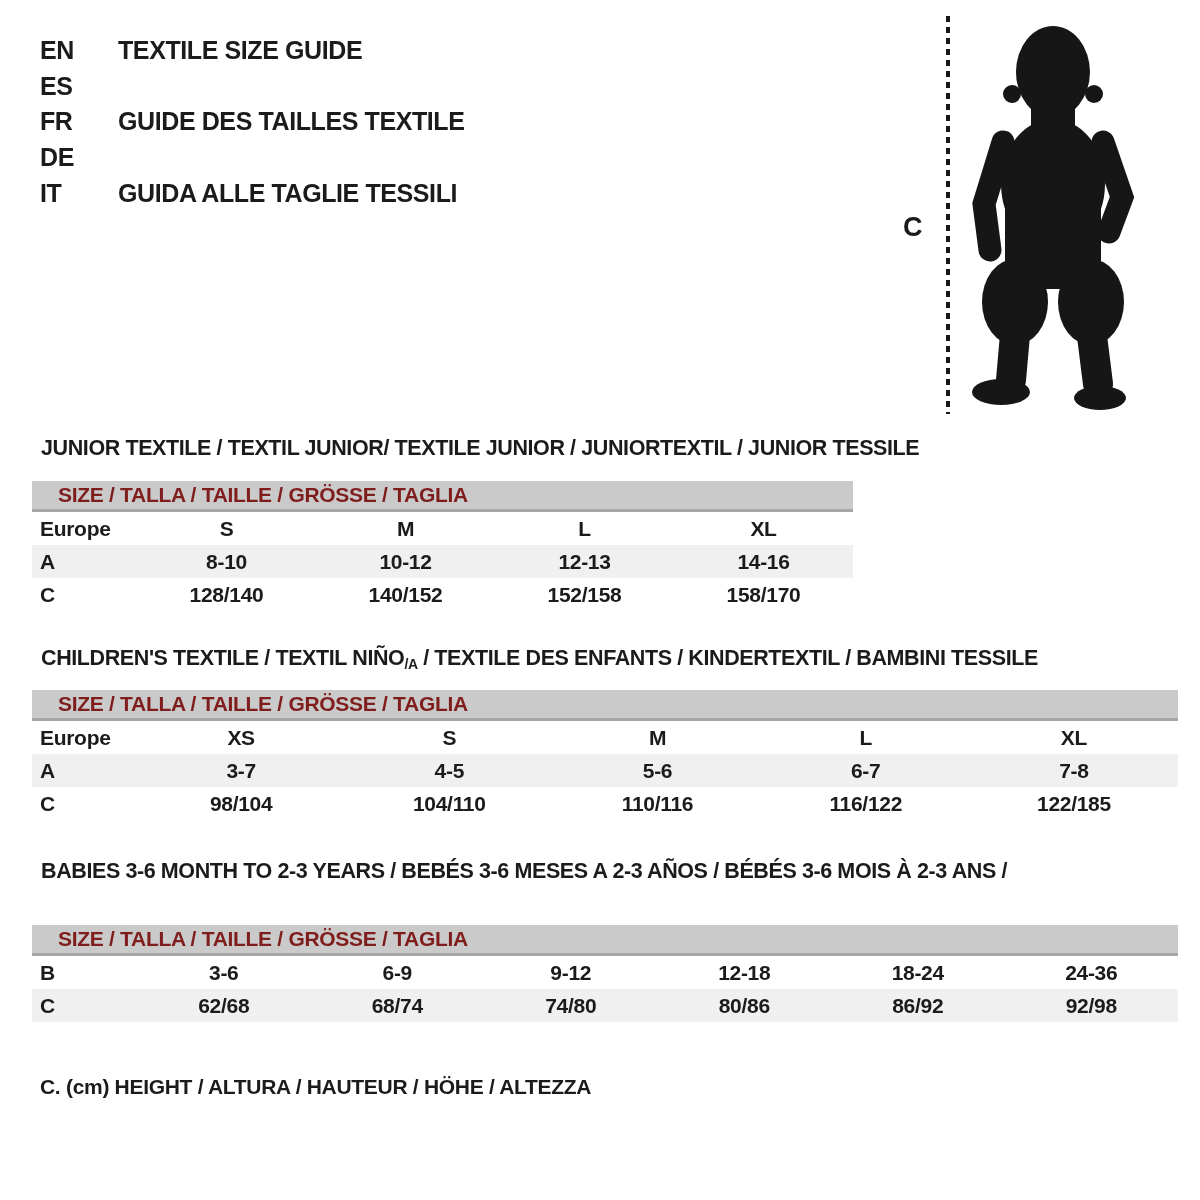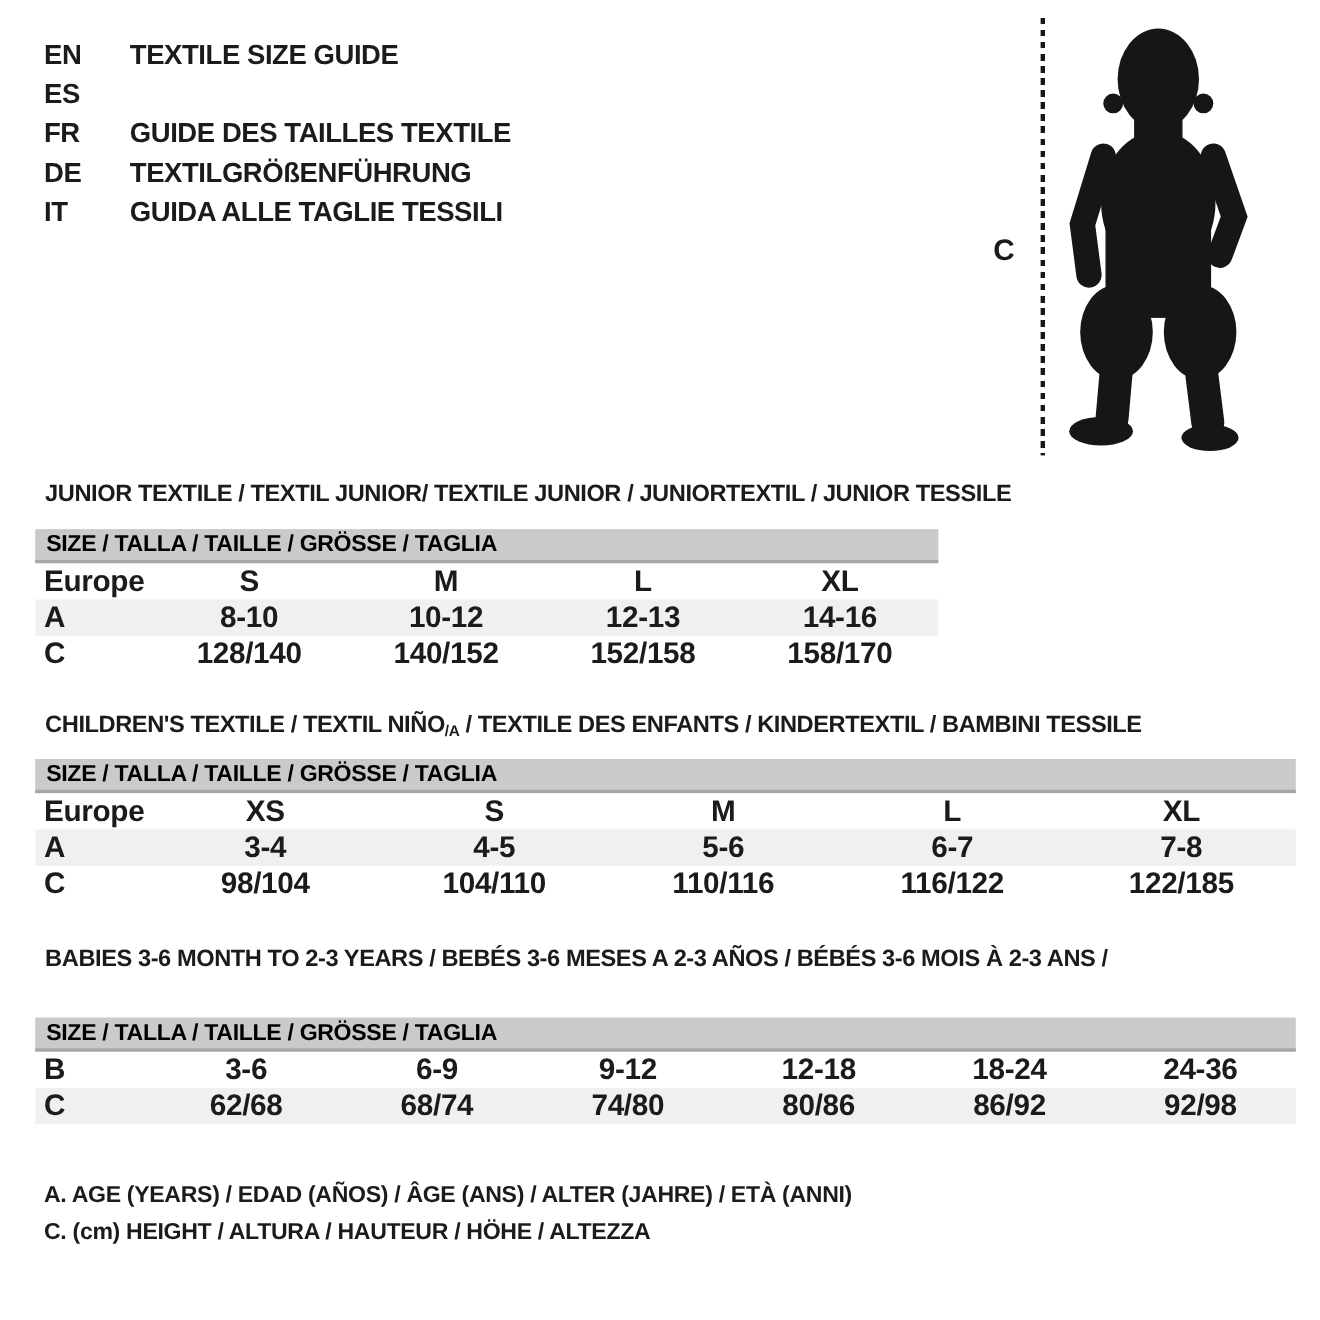--- a/index.html
+++ b/index.html
@@ -26,23 +26,23 @@
   .t-babies{top:854px;line-height:32px;}
   .t-babies .tline{display:block;}
   .subsize{font-size:14px;vertical-align:-4px;}
   
   .table{position:absolute;left:32px;}
   .junior-table{top:481px;width:821px;}
   .children-table{top:690px;width:1146px;}
   .babies-table{top:925px;width:1146px;}
   .band{
     height:28px;line-height:28px;background:#cacaca;border-bottom:3px solid #a6a6a6;
-    padding-left:10px;font-size:21px;letter-spacing:-0.3px;color:#000000;
+    padding-left:26px;font-size:21px;letter-spacing:-0.3px;color:#7f1d1d;
   }
-  .trow{display:flex;align-items:center;height:33px;font-size:27px;letter-spacing:-0.3px;}
+  .trow{display:flex;align-items:center;height:33px;font-size:21px;letter-spacing:-0.3px;}
   .trow.striped{background:#f0f0f0;}
   .rlabel{width:105px;padding-left:8px;box-sizing:border-box;}
   .cell{flex:1;text-align:center;}
   
   .legend{position:absolute;left:40px;top:1076px;}
   .legend p{margin:0 0 11px 0;font-size:21px;line-height:21.5px;letter-spacing:-0.3px;}
 </style>
 </head>
 <body>
 
@@ -55,21 +55,20 @@
     </div>
     <div class="lang-row">
       <span class="lang-code">ES</span>
     </div>
     <div class="lang-row">
       <span class="lang-code">FR</span>
       <span class="lang-label">GUIDE DES TAILLES TEXTILE</span>
     </div>
     <div class="lang-row">
       <span class="lang-code">DE</span>
-      <span class="lang-label">TEXTILGRÖßENFÜHRUNG</span>
     </div>
     <div class="lang-row">
       <span class="lang-code">IT</span>
       <span class="lang-label">GUIDA ALLE TAGLIE TESSILI</span>
     </div>
   </section>
 
   <div class="measure-line"></div>
   <div class="measure-label">C</div>
   <svg class="baby" width="170" height="400" viewBox="0 0 170 400" aria-hidden="true">
@@ -127,21 +126,21 @@
     <div class="trow">
       <span class="rlabel">Europe</span>
       <span class="cell">XS</span>
       <span class="cell">S</span>
       <span class="cell">M</span>
       <span class="cell">L</span>
       <span class="cell">XL</span>
     </div>
     <div class="trow striped">
       <span class="rlabel">A</span>
-      <span class="cell">3-4</span>
+      <span class="cell">3-7</span>
       <span class="cell">4-5</span>
       <span class="cell">5-6</span>
       <span class="cell">6-7</span>
       <span class="cell">7-8</span>
     </div>
     <div class="trow">
       <span class="rlabel">C</span>
       <span class="cell">98/104</span>
       <span class="cell">104/110</span>
       <span class="cell">110/116</span>
@@ -169,17 +168,16 @@
       <span class="cell">62/68</span>
       <span class="cell">68/74</span>
       <span class="cell">74/80</span>
       <span class="cell">80/86</span>
       <span class="cell">86/92</span>
       <span class="cell">92/98</span>
     </div>
   </div>
 
   <section class="legend">
-    <p>A. AGE (YEARS) / EDAD (AÑOS) / ÂGE (ANS) / ALTER (JAHRE) / ETÀ (ANNI)</p>
     <p>C. (cm) HEIGHT / ALTURA / HAUTEUR / HÖHE / ALTEZZA</p>
   </section>
 
 </div>
 
 </body></html>

